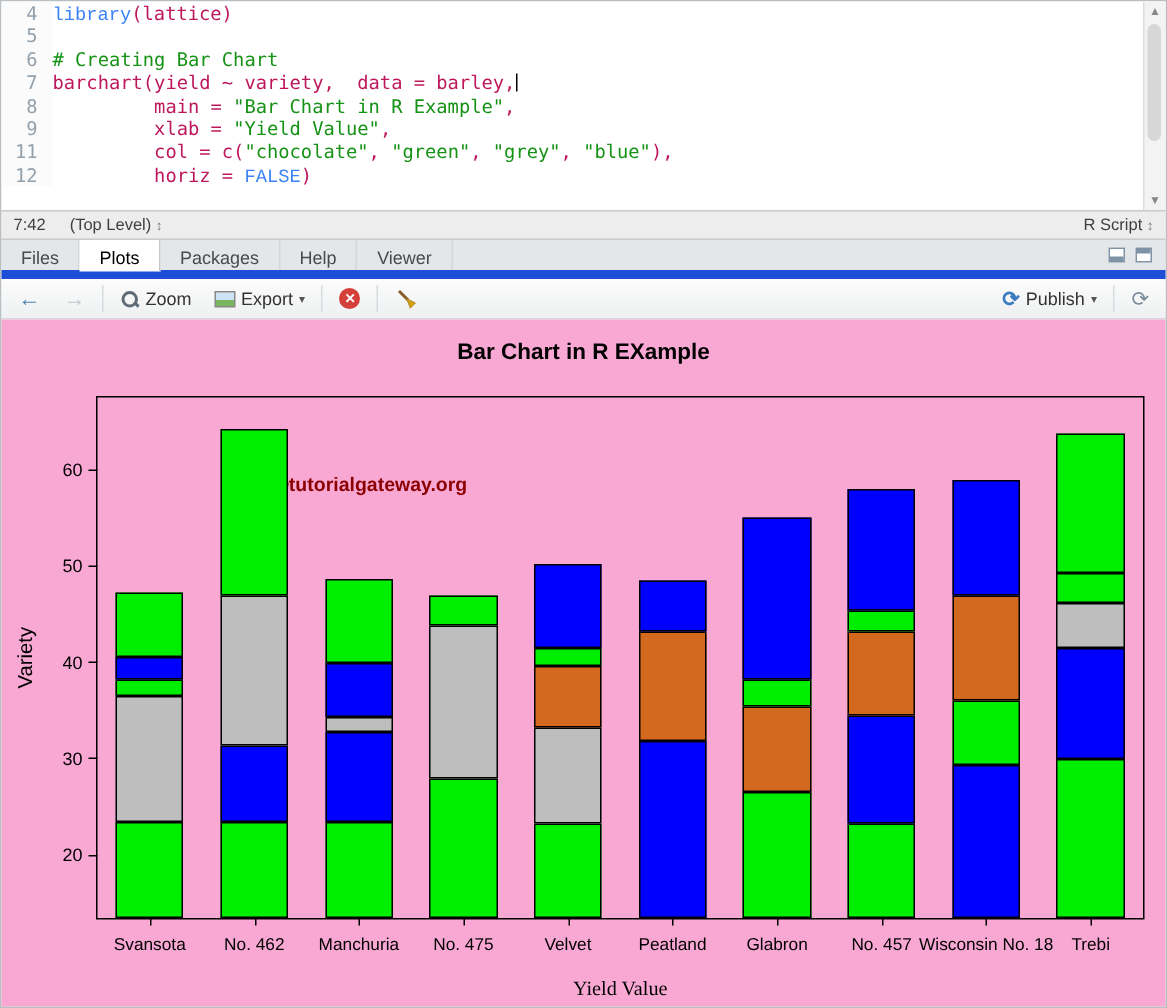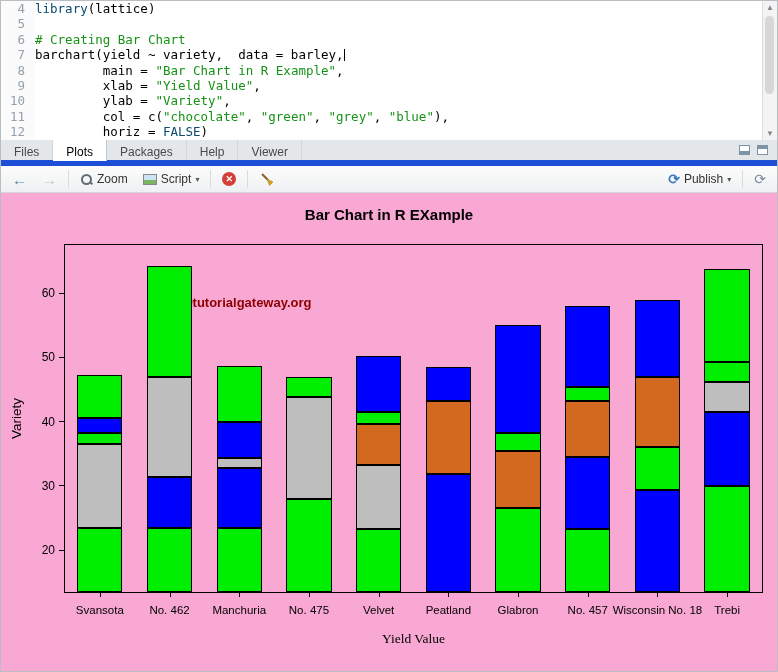--- a/index.html
+++ b/index.html
@@ -7,22 +7,22 @@
               font-family:"Liberation Sans", sans-serif; }
   .window { width:778px; height:672px; border:1px solid #b9bec2; display:flex; flex-direction:column; }
 
   
   .editor-pane { position:relative; height:139px; background:#fff; overflow:hidden; flex:none; }
   .editor-lines { position:absolute; left:0; top:0; right:15px; }
   .code-line { display:flex; height:15.4px; line-height:15.4px; white-space:pre;
                font-family:"DejaVu Sans Mono", monospace; font-size:12.5px; }
   .line-number { flex:none; width:34px; text-align:right; padding-right:10px; color:#93a1ad; background:#fbfbfb; }
   .code-text { flex:1; }
-  .tok-pl { color:#000000; }
-  .tok-kw { color:#0c4a6e; }
+  .tok-pl { color:#be185d; }
+  .tok-kw { color:#3b82f6;font-family:Liberation Mono, monospace; }
   .tok-str { color:#169216; }
   .tok-com { color:#169216;margin-top:36px; }
   .caret { display:inline-block; width:1px; height:12px; background:#000; vertical-align:-2px; }
   .editor-scrollbar { position:absolute; right:0; top:0; bottom:0; width:15px; background:#f3f3f3;
                       border-left:1px solid #ddd; font-size:8px; color:#888; text-align:center; }
   .scroll-up { position:absolute; top:2px; left:0; right:0; cursor:pointer; }
   .scroll-down { position:absolute; bottom:2px; left:0; right:0; cursor:pointer; }
   .scroll-thumb { position:absolute; top:15px; left:2px; width:9px; height:78px; background:#d7d7d7; border-radius:5px; }
 
   
@@ -84,31 +84,40 @@
 <div class="window">
 
   <div class="editor-pane">
     <div class="editor-lines">
         <div class="code-line"><span class="line-number">4</span><span class="code-text"><span class="tok-kw">library</span><span class="tok-pl">(lattice)</span></span></div>
         <div class="code-line"><span class="line-number">5</span><span class="code-text"></span></div>
         <div class="code-line"><span class="line-number">6</span><span class="code-text"><span class="tok-com"># Creating Bar Chart</span></span></div>
         <div class="code-line"><span class="line-number">7</span><span class="code-text"><span class="tok-pl">barchart(yield ~ variety,  data = barley,</span><span class="caret"></span></span></div>
         <div class="code-line"><span class="line-number">8</span><span class="code-text"><span class="tok-pl">         main = </span><span class="tok-str">"Bar Chart in R Example"</span><span class="tok-pl">,</span></span></div>
         <div class="code-line"><span class="line-number">9</span><span class="code-text"><span class="tok-pl">         xlab = </span><span class="tok-str">"Yield Value"</span><span class="tok-pl">,</span></span></div>
-        <div class="code-line"><span class="line-number">10</span><span class="code-text"><span class="tok-pl">         ylab = </span><span class="tok-str">"Variety"</span><span class="tok-pl">,</span></span></div>
         <div class="code-line"><span class="line-number">11</span><span class="code-text"><span class="tok-pl">         col = c(</span><span class="tok-str">"chocolate"</span><span class="tok-pl">, </span><span class="tok-str">"green"</span><span class="tok-pl">, </span><span class="tok-str">"grey"</span><span class="tok-pl">, </span><span class="tok-str">"blue"</span><span class="tok-pl">),</span></span></div>
         <div class="code-line"><span class="line-number">12</span><span class="code-text"><span class="tok-pl">         horiz = </span><span class="tok-kw">FALSE</span><span class="tok-pl">)</span></span></div>
       </div>
     <div class="editor-scrollbar">
       <div class="scroll-up">▲</div>
       <div class="scroll-thumb"></div>
       <div class="scroll-down">▼</div>
     </div>
   </div>
 
+  <div class="status-bar">
+    <span>7:42</span>
+    <span>
+      <span>(Top Level)</span><span class="updown">↕</span>
+    </span>
+    <span class="status-right">
+      <span>R Script</span>
+        <span class="updown">↕</span>
+    </span>
+  </div>
 
   <div class="tab-bar">
     <div style="display:flex">
         <div class="tab">Files</div>
         <div class="tab active">Plots</div>
         <div class="tab">Packages</div>
         <div class="tab">Help</div>
         <div class="tab">Viewer</div>
       </div>
     <div class="window-controls">
@@ -124,21 +133,21 @@
     <span class="tb-btn">
         <span class="arrow-fwd">→</span>
       </span>
     <span class="tb-sep"></span>
     <span class="tb-btn">
       <span class="icon-magnifier"></span>
       <span>Zoom</span>
     </span>
     <span class="tb-btn">
       <span class="icon-image"></span>
-      <span>Script</span>
+      <span>Export</span>
       <span class="caret-down">▾</span>
     </span>
     <span class="tb-sep"></span>
     <span class="tb-btn">
       <span class="icon-delete">✕</span>
     </span>
     <span class="tb-sep"></span>
     <span class="tb-btn">
       <svg width="15" height="15">
         <path d="M3 2 L9 8" stroke="#8a5a2b" stroke-width="2"></path>

